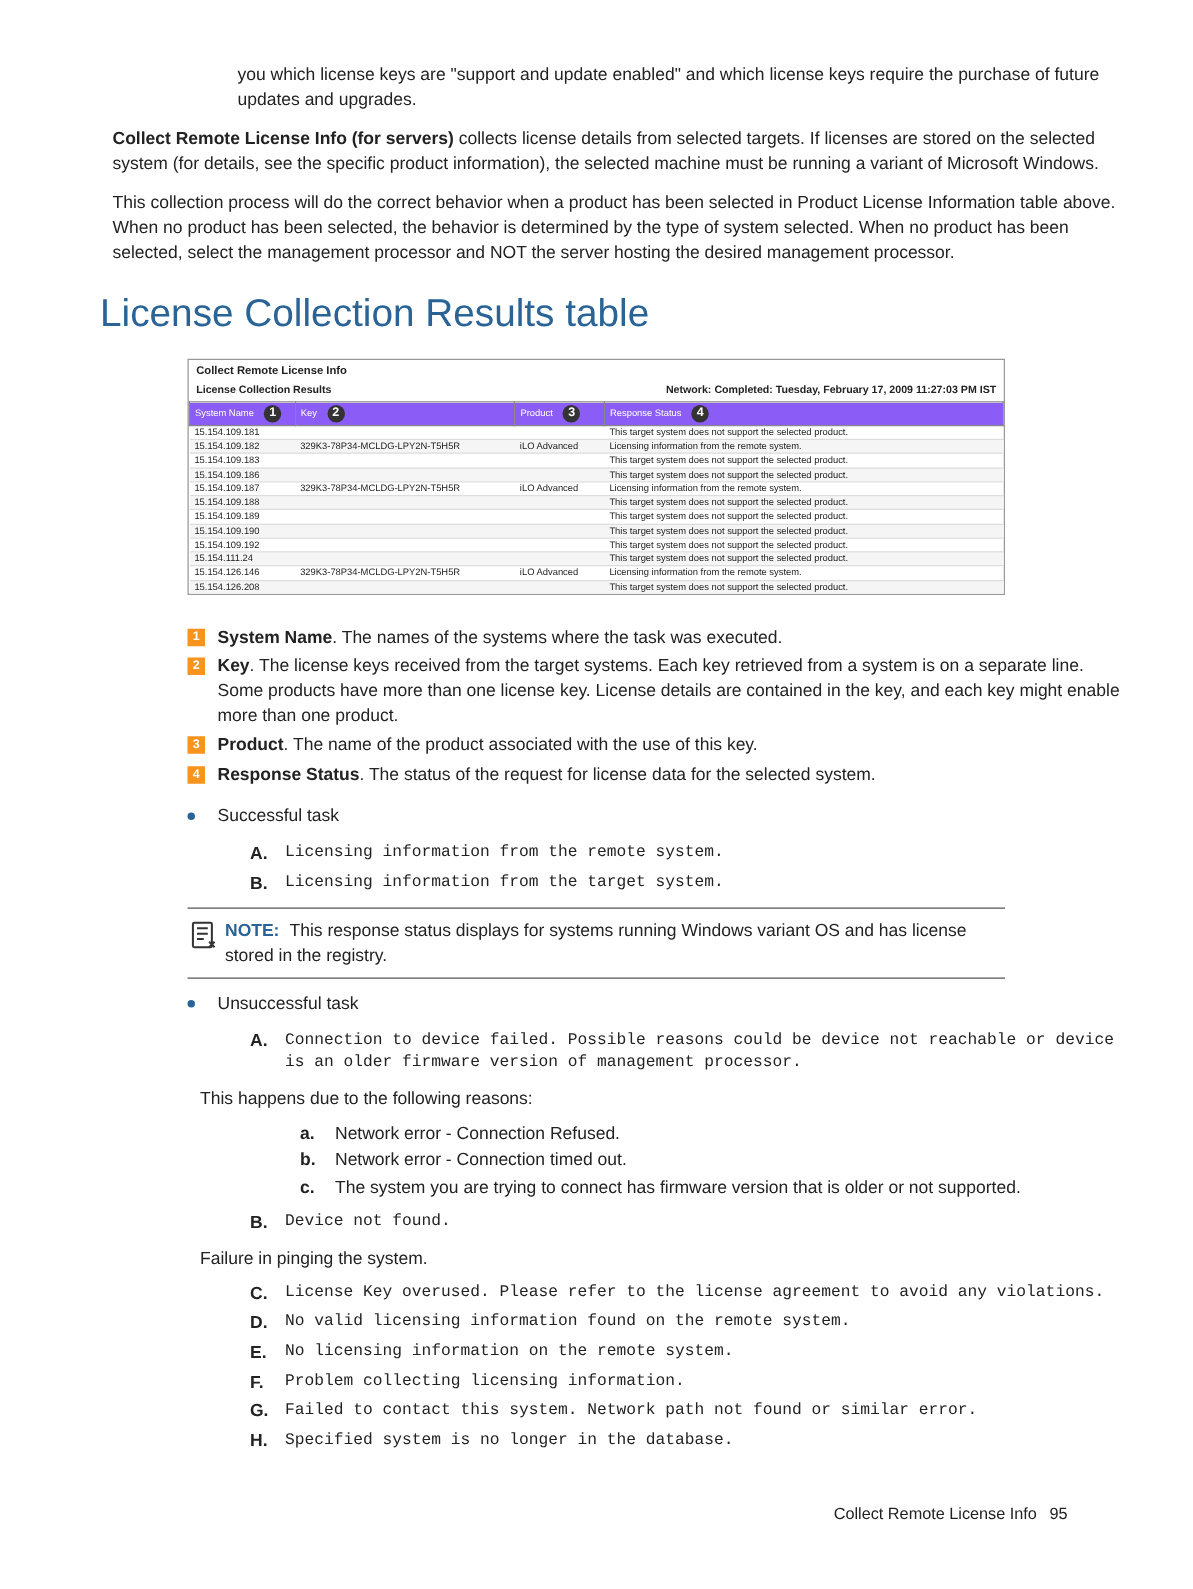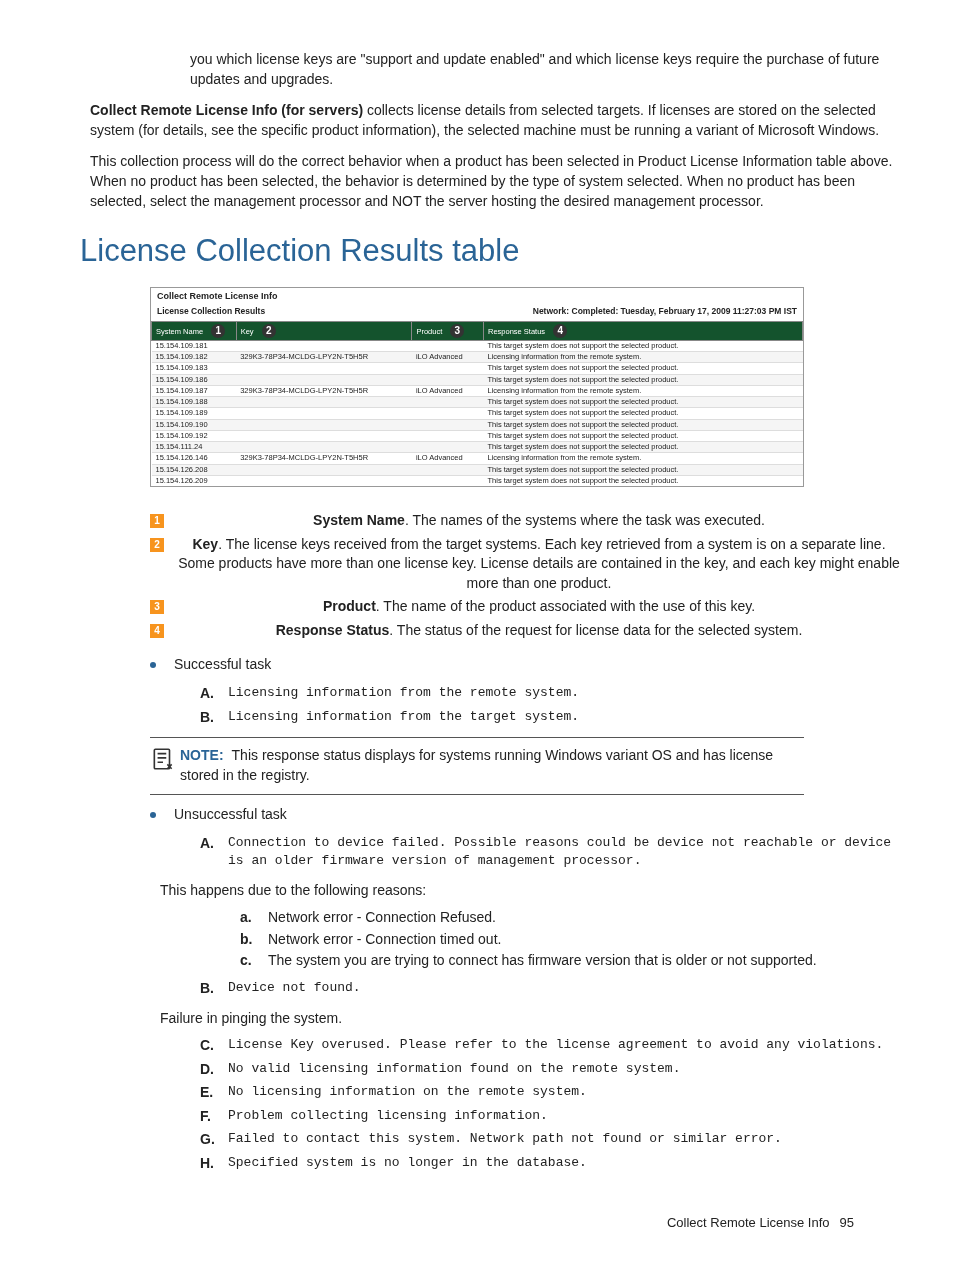--- a/index.html
+++ b/index.html
@@ -31,21 +31,21 @@
     line-height: 1.1;
   }
   .ss-title { font-weight: bold; padding: 4px 6px; font-size: 9px; }
   .ss-sub { display:flex; justify-content:space-between; padding: 2px 6px 4px 6px; font-weight:bold; font-size:8.5px;}
   table.ss {
     width: 100%;
     border-collapse: collapse;
     font-size: 7.5px;
   }
   table.ss th {
-    background: #14532d;
+    background: #8b5cf6;
     color: #fff;
     text-align: left;
     padding: 2px 4px;
     border: 1px solid #888;
     font-weight: normal;
     position: relative;
     vertical-align: middle;
   }
   table.ss td {
     padding: 1px 4px;
@@ -74,21 +74,21 @@
     background:#f7941e;
     color:#fff;
     font-size:10px;
     font-weight:bold;
     width:14px; height:14px;
     text-align:center; line-height:14px;
     margin-right:10px;
     flex-shrink:0;
     margin-top:3px;
   }
-  .legend-text { flex:1;text-align:center; }
+  .legend-text { flex:1; }
   .bullets { margin: 10px 0 10px 100px; }
   .bullet-row { display:flex; margin-bottom:4px; }
   .dot { width:6px;height:6px;border-radius:50%;background:#2a6496;margin:7px 18px 0 0;flex-shrink:0;}
   .sub-list { margin-left: 150px; margin-bottom:10px; }
   .sub-row { display:flex; margin-bottom:4px; }
   .sub-letter { font-weight:bold; width:28px; flex-shrink:0; }
   .sub-letter-lc { font-weight:bold; width:28px; flex-shrink:0; }
   .mono { font-family: "Courier New", Courier, monospace; font-size: 13px; }
   .note-box { display:flex; margin:10px 100px; border-top:1px solid #555; border-bottom:1px solid #555; padding:8px 0; }
   .note-icon { width:30px; flex-shrink:0; font-size:22px; line-height:1; }
@@ -209,26 +209,20 @@
           <td>329K3-78P34-MCLDG-LPY2N-T5H5R</td>
           <td>iLO Advanced</td>
           <td>Licensing information from the remote system.</td>
         </tr>
         <tr>
           <td>15.154.126.208</td>
           <td></td>
           <td></td>
           <td>This target system does not support the selected product.</td>
         </tr>
-        <tr>
-          <td>15.154.126.209</td>
-          <td></td>
-          <td></td>
-          <td>This target system does not support the selected product.</td>
-        </tr>
       </tbody>
   </table>
 </div>
 
 <div class="legend">
   <div class="legend-row">
     <span class="legend-num">1</span>
     <span class="legend-text"><span class="bold">System Name</span><span>. The names of the systems where the task was executed.</span></span>
   </div>
   <div class="legend-row">

